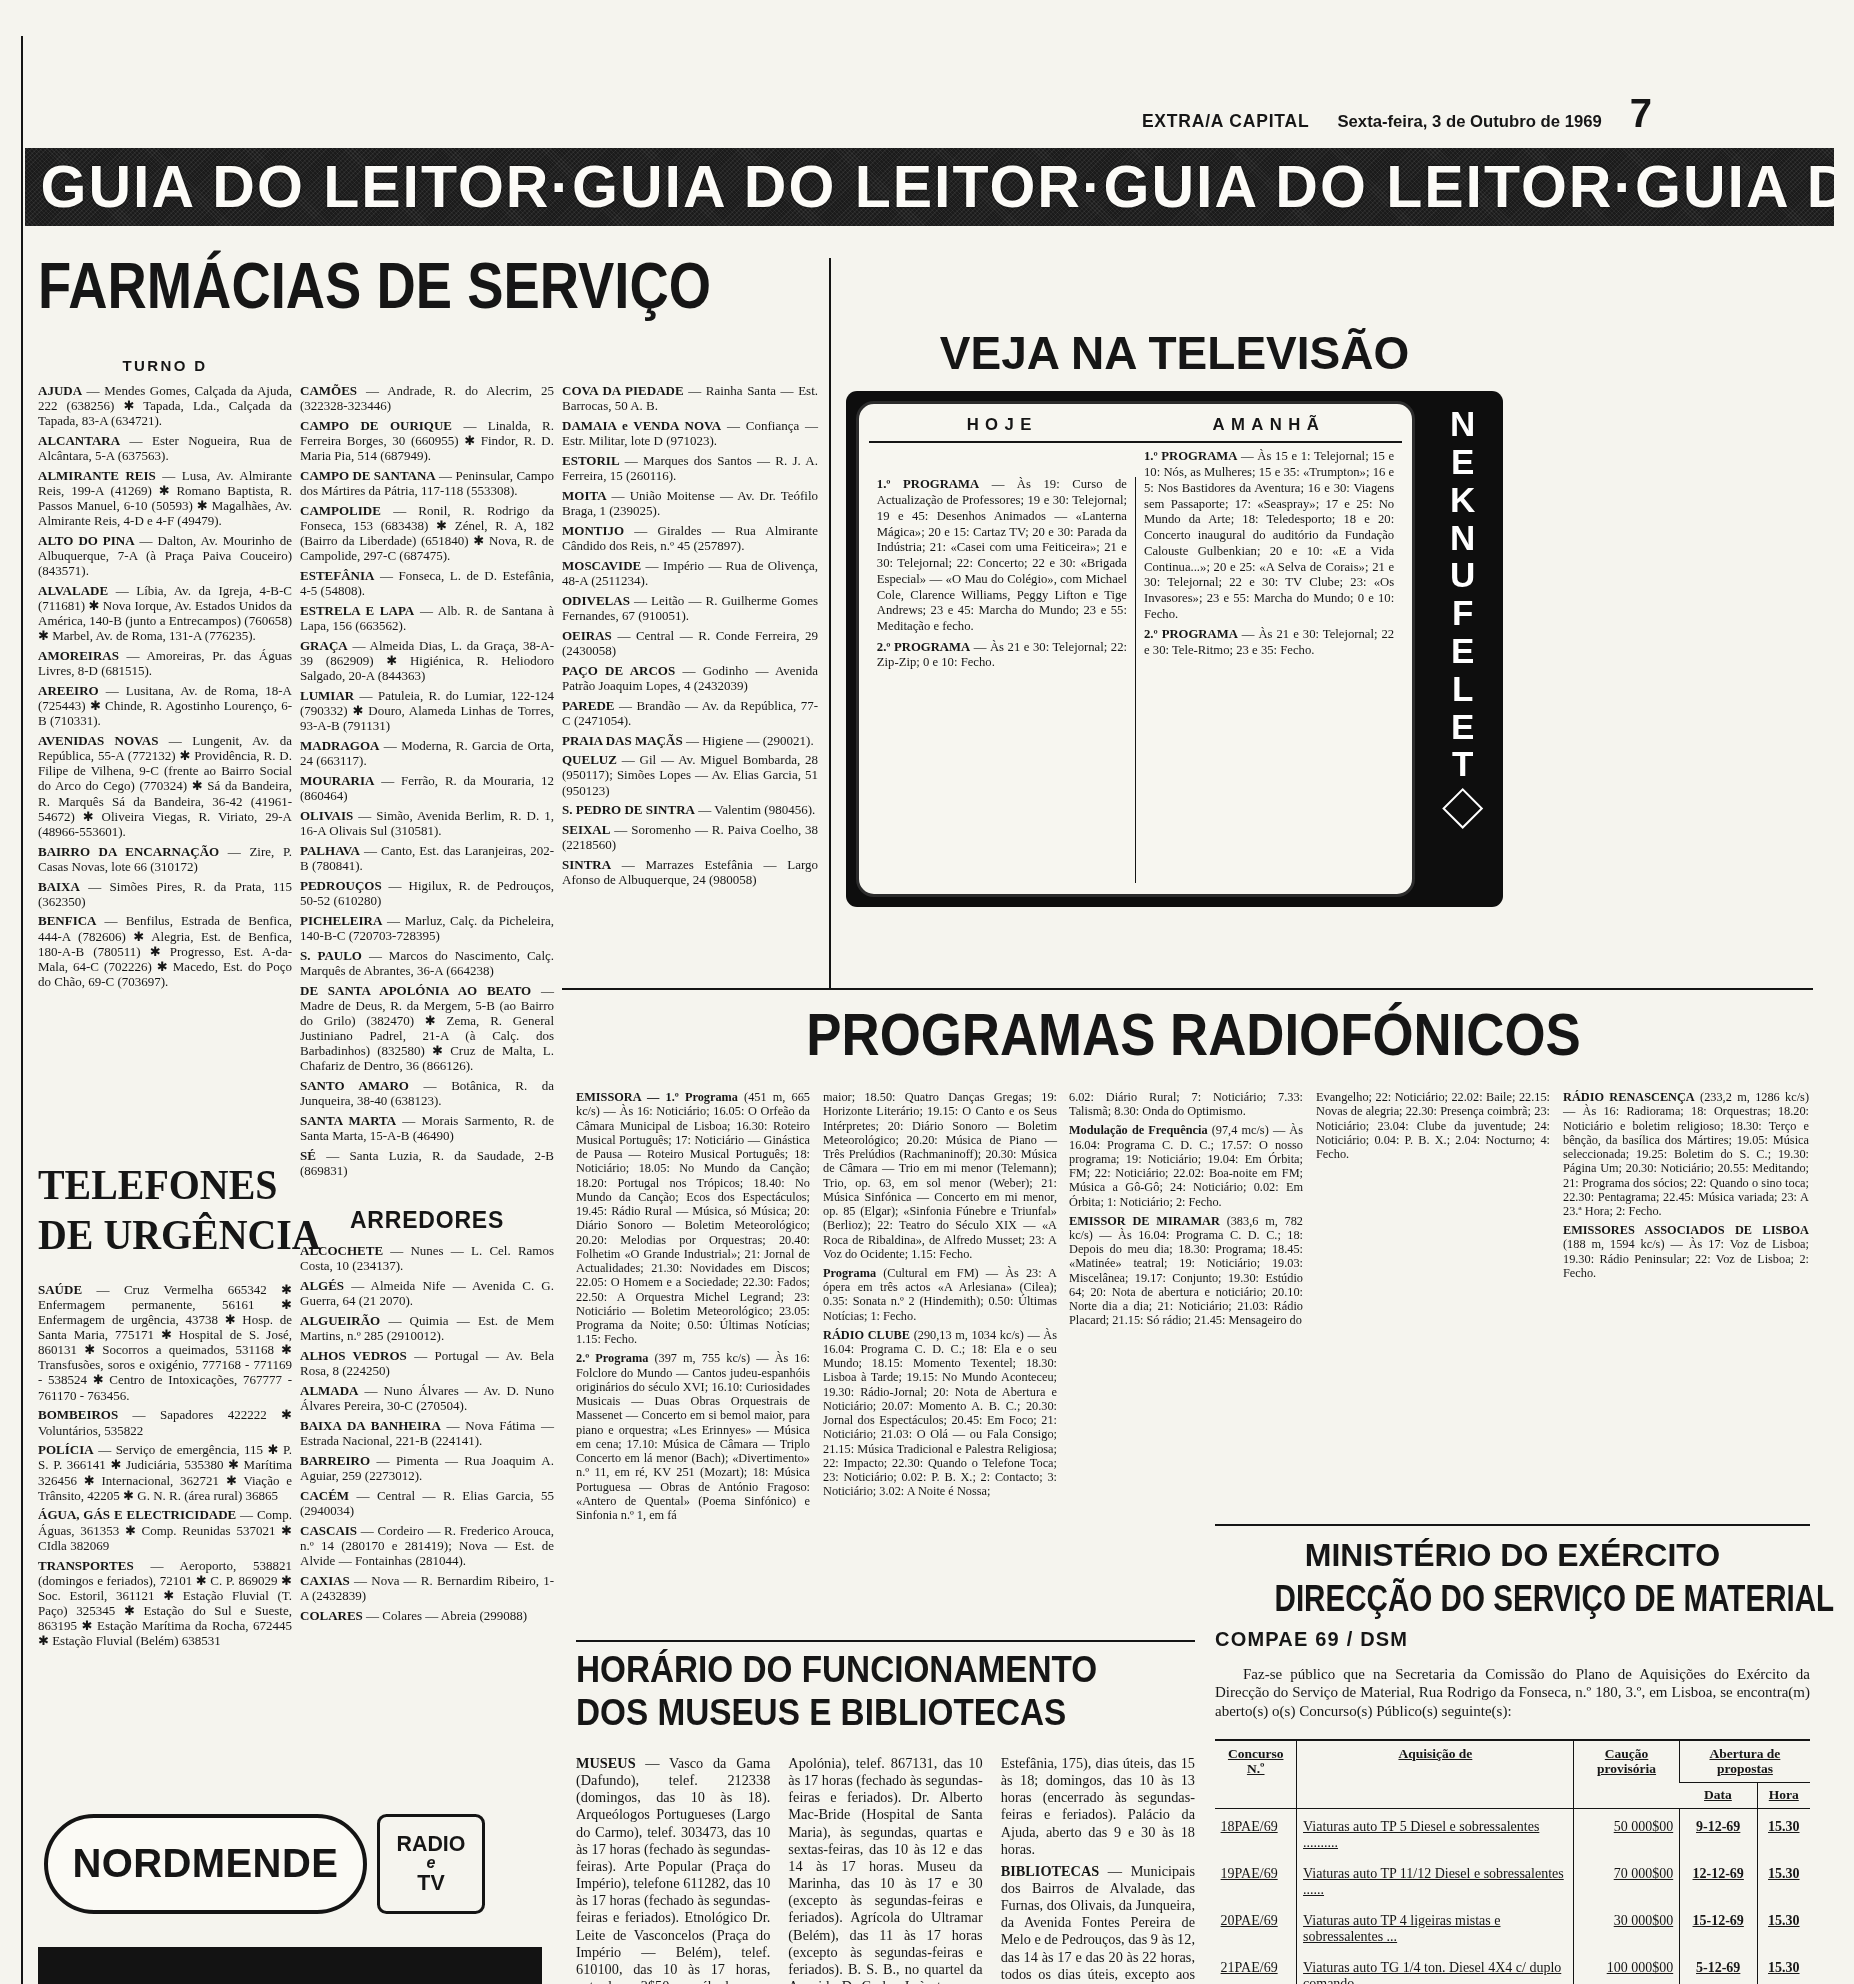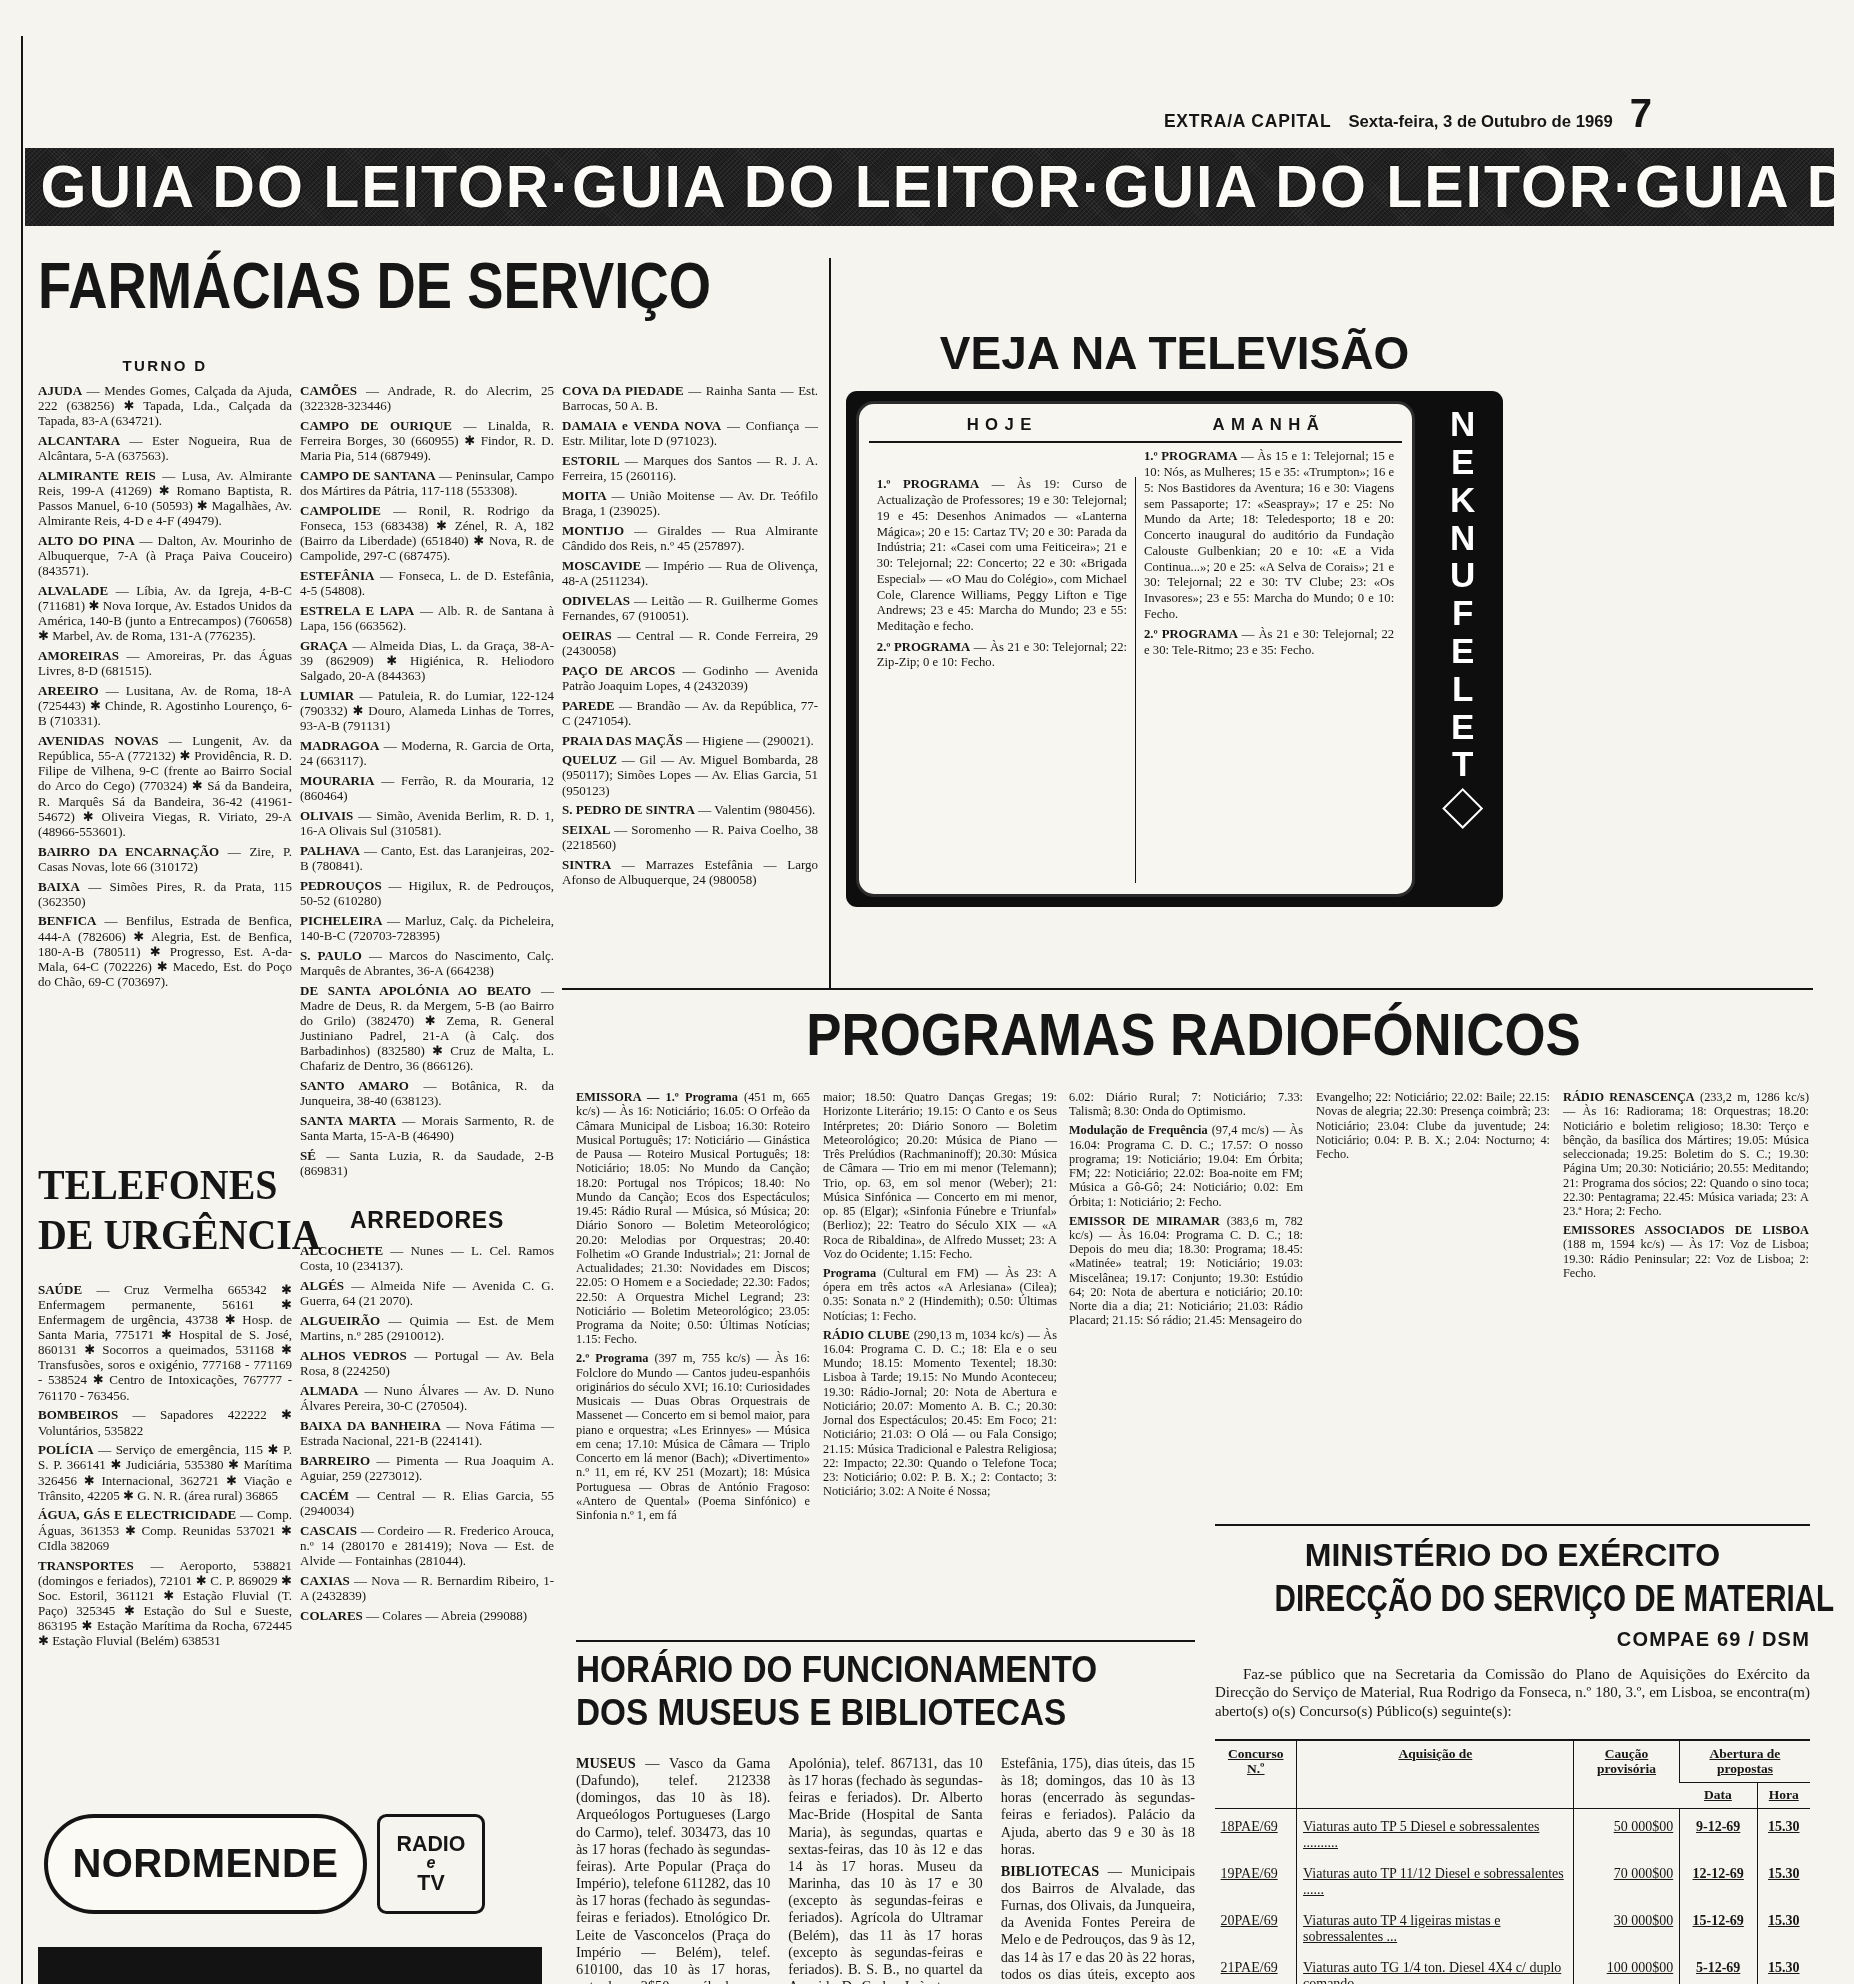--- a/index.html
+++ b/index.html
@@ -3,21 +3,21 @@
 <meta charset="utf-8">
 <style>
   html,body{margin:0;padding:0;}
   body{
     width:1855px;height:2617px;position:relative;overflow:hidden;
     background:#f5f4ee;color:#161616;
     font-family:"Liberation Serif", serif;
   }
   .rule{position:absolute;background:#151515;}
   
-  .masthead{position:absolute;left:854px;top:93px;width:798px;display:flex;justify-content:flex-end;align-items:baseline;gap:17px;font-family:"Liberation Sans",sans-serif;}
+  .masthead{position:absolute;left:854px;top:93px;width:798px;display:flex;justify-content:flex-end;align-items:baseline;gap:28px;font-family:"Liberation Sans",sans-serif;}
   .masthead .paper{font-weight:900;font-size:17.5px;letter-spacing:0.8px;}
   .masthead .date{font-weight:700;font-size:16.7px;}
   .masthead .pageno{font-weight:900;font-size:40px;line-height:1;}
   
   .banner{position:absolute;left:24.6px;top:148px;width:1809px;height:78px;
     background-color:#1b1b1b;
     background-image:repeating-linear-gradient(45deg,rgba(255,255,255,.06) 0 0.8px,transparent 0.8px 2.8px),
                      repeating-linear-gradient(-45deg,rgba(255,255,255,.05) 0 1.2px,transparent 1.2px 3.6px);
     display:flex;align-items:center;overflow:hidden;}
   .banner span{color:#fcfbf7;font-family:"Liberation Sans",sans-serif;font-weight:900;font-size:59px;letter-spacing:2px;white-space:nowrap;padding-left:16px;text-shadow:0 0 2.4px rgba(0,0,0,.8);}
@@ -45,21 +45,21 @@
   .tvband{width:60px;display:flex;flex-direction:column;align-items:center;justify-content:flex-start;padding-top:4px;}
   .brandstack{display:flex;flex-direction:column-reverse;align-items:center;}
   .brandstack span{color:#ffffff;font-family:"Liberation Sans",sans-serif;font-weight:900;font-size:35px;line-height:1.08;}
   .tvlogo{margin-top:10.3px;width:25.4px;height:25.4px;border:2.4px solid #fff;transform:rotate(45deg);}
   
   .museus-body{position:absolute;left:576px;top:1755px;width:619px;column-count:3;column-gap:18px;text-align:justify;font-size:14.3px;line-height:1.2;}
   
   .ministerio{position:absolute;left:1215px;top:1538px;width:595px;font-size:15px;}
   .ministerio .t1{text-align:center;font-family:"Liberation Sans",sans-serif;font-weight:900;font-size:32px;line-height:1.1;}
   .ministerio .t2{text-align:center;font-family:"Liberation Sans",sans-serif;font-weight:900;font-size:37px;line-height:1.1;white-space:nowrap;transform:scaleX(.8);transform-origin:center;margin-top:5.6px;}
-  .ministerio .t3{text-align:right;font-family:"Liberation Sans",sans-serif;font-weight:900;font-size:20px;letter-spacing:1.2px;margin-top:8.7px;}
+  .ministerio .t3{text-align:left;font-family:"Liberation Sans",sans-serif;font-weight:900;font-size:20px;letter-spacing:1.2px;margin-top:8.7px;}
   .ministerio .intro{margin-top:13.5px;text-align:justify;text-indent:28px;line-height:1.25;}
   table.mtable{width:100%;border-collapse:collapse;margin-top:18px;border-top:2px solid #151515;border-bottom:2px solid #151515;font-size:14px;}
   .mtable th,.mtable td{border-left:1.2px solid #151515;padding:4.8px 5.6px;vertical-align:top;text-decoration:underline;}
   .mtable th:first-child,.mtable td:first-child{border-left:none;}
   .mtable thead th{font-weight:700;text-align:center;border-bottom:1.2px solid #151515;font-size:13.5px;line-height:1.15;}
   .mtable tbody td{padding-top:10.3px;}
   .mtable td.caucao{text-align:right;white-space:nowrap;}
   .mtable td.data,.mtable td.hora{text-align:center;font-weight:700;white-space:nowrap;}
   
   .nordmende{position:absolute;left:44px;top:1810px;width:441px;height:107px;display:flex;align-items:center;gap:10.3px;}

